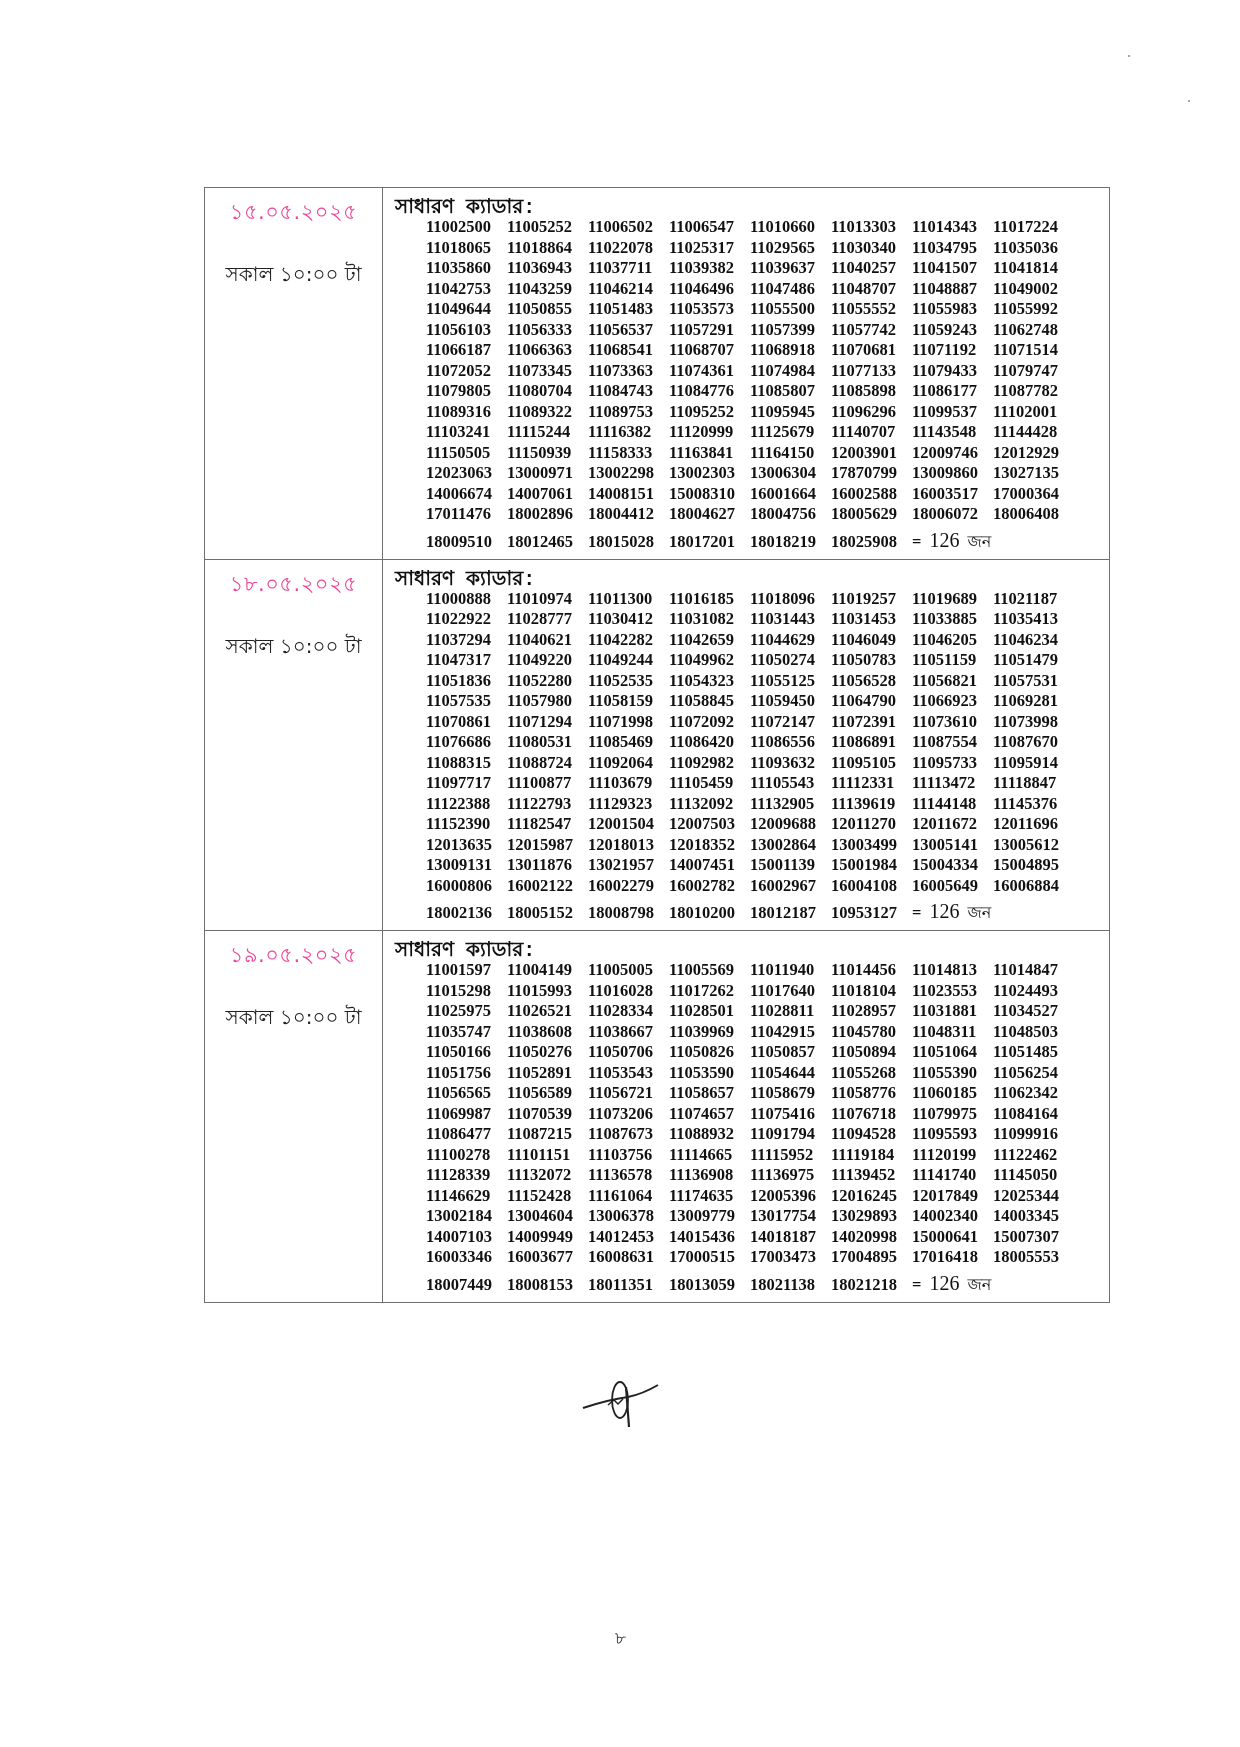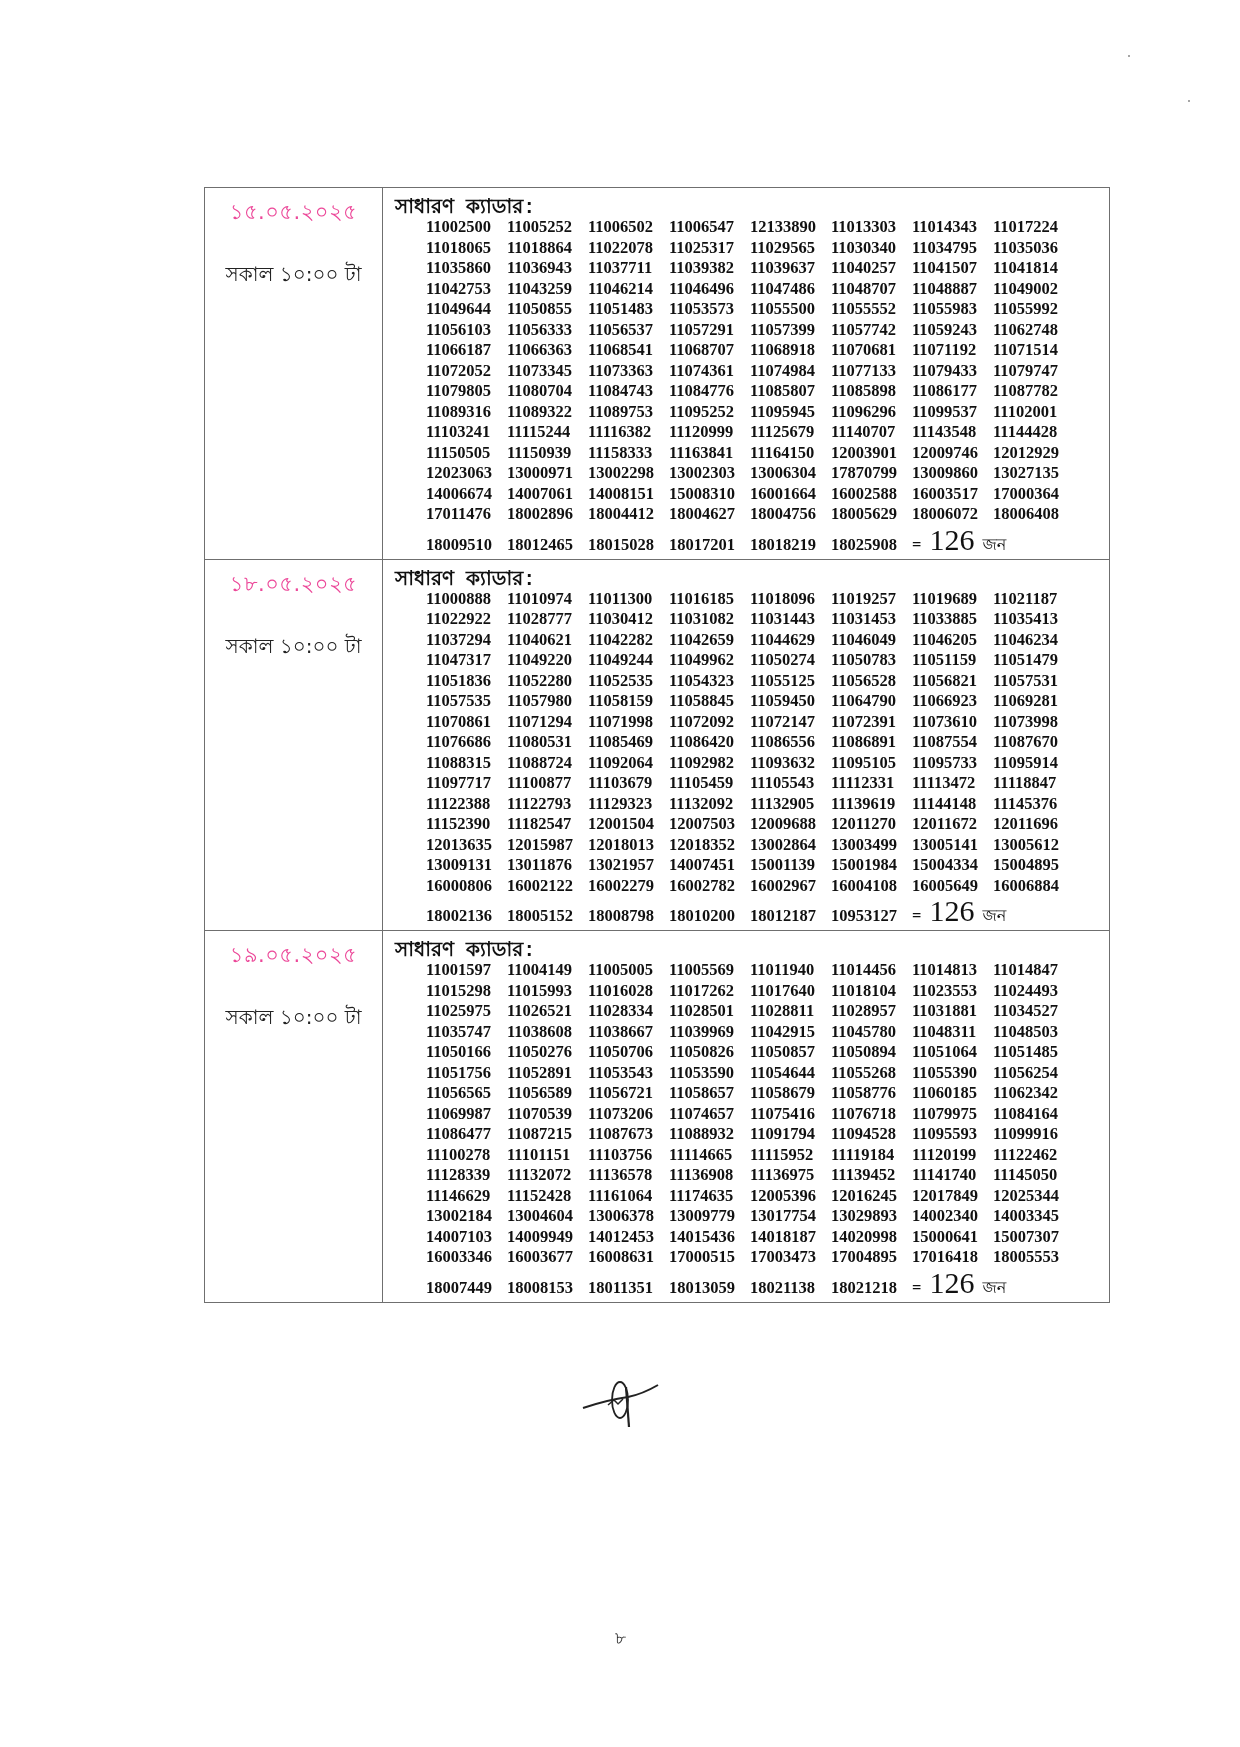--- a/index.html
+++ b/index.html
@@ -15,42 +15,42 @@
           letter-spacing: 0.5px; color: #ec4899; }
   .time { font-family: "DejaVu Sans", sans-serif; font-size: 20px; margin-top: 28px; color: #222; }
   .heading { font-family: Liberation Mono, monospace; font-weight: bold; font-size: 20px;
              margin: 3px 0 0 12px; height: 26px; }
   .nums { margin-left: 43px; padding-bottom: 6px; }
   .num-row { font-size: 16.5px; font-weight: bold; height: 20.5px; line-height: 20.5px;
              white-space: nowrap; }
   .num-row.last { height: 26px; line-height: 26px; margin-top: 2px; }
   .num { display: inline-block; width: 81px; }
   .eq { font-size: 16.5px; }
-  .total { font-size: 30px; font-weight: normal; margin-left: 8px; }
+  .total { font-size: 20px; font-weight: normal; margin-left: 8px; }
   .unit { font-family: "DejaVu Sans", sans-serif; font-size: 16px; font-weight: normal; margin-left: 8px; }
   .signature { position: absolute; left: 578px; top: 1375px; width: 90px; height: 60px; }
   .page-number { position: absolute; left: 615px; top: 1625px; font-family: "DejaVu Sans", sans-serif;
                  font-size: 17px; color: #333; }
   .speck { position: absolute; width: 2px; height: 2px; background: #888; border-radius: 1px; }
 </style>
 </head>
 <body>
 
 <div class="page">
   <table class="sched">
     <tbody id="sched-body">
         <tr>
           <td class="left-cell">
             <div class="date">১৫.০৫.২০২৫</div>
             <div class="time">সকাল ১০:০০ টা</div>
           </td>
           <td class="right-cell">
             <div class="heading">সাধারণ ক্যাডার:</div>
             <div class="nums">
-              <div class="num-row"><span class="num">11002500</span><span class="num">11005252</span><span class="num">11006502</span><span class="num">11006547</span><span class="num">12133890</span><span class="num">11013303</span><span class="num">11014343</span><span class="num">11017224</span></div>
+              <div class="num-row"><span class="num">11002500</span><span class="num">11005252</span><span class="num">11006502</span><span class="num">11006547</span><span class="num">11010660</span><span class="num">11013303</span><span class="num">11014343</span><span class="num">11017224</span></div>
               <div class="num-row"><span class="num">11018065</span><span class="num">11018864</span><span class="num">11022078</span><span class="num">11025317</span><span class="num">11029565</span><span class="num">11030340</span><span class="num">11034795</span><span class="num">11035036</span></div>
               <div class="num-row"><span class="num">11035860</span><span class="num">11036943</span><span class="num">11037711</span><span class="num">11039382</span><span class="num">11039637</span><span class="num">11040257</span><span class="num">11041507</span><span class="num">11041814</span></div>
               <div class="num-row"><span class="num">11042753</span><span class="num">11043259</span><span class="num">11046214</span><span class="num">11046496</span><span class="num">11047486</span><span class="num">11048707</span><span class="num">11048887</span><span class="num">11049002</span></div>
               <div class="num-row"><span class="num">11049644</span><span class="num">11050855</span><span class="num">11051483</span><span class="num">11053573</span><span class="num">11055500</span><span class="num">11055552</span><span class="num">11055983</span><span class="num">11055992</span></div>
               <div class="num-row"><span class="num">11056103</span><span class="num">11056333</span><span class="num">11056537</span><span class="num">11057291</span><span class="num">11057399</span><span class="num">11057742</span><span class="num">11059243</span><span class="num">11062748</span></div>
               <div class="num-row"><span class="num">11066187</span><span class="num">11066363</span><span class="num">11068541</span><span class="num">11068707</span><span class="num">11068918</span><span class="num">11070681</span><span class="num">11071192</span><span class="num">11071514</span></div>
               <div class="num-row"><span class="num">11072052</span><span class="num">11073345</span><span class="num">11073363</span><span class="num">11074361</span><span class="num">11074984</span><span class="num">11077133</span><span class="num">11079433</span><span class="num">11079747</span></div>
               <div class="num-row"><span class="num">11079805</span><span class="num">11080704</span><span class="num">11084743</span><span class="num">11084776</span><span class="num">11085807</span><span class="num">11085898</span><span class="num">11086177</span><span class="num">11087782</span></div>
               <div class="num-row"><span class="num">11089316</span><span class="num">11089322</span><span class="num">11089753</span><span class="num">11095252</span><span class="num">11095945</span><span class="num">11096296</span><span class="num">11099537</span><span class="num">11102001</span></div>
               <div class="num-row"><span class="num">11103241</span><span class="num">11115244</span><span class="num">11116382</span><span class="num">11120999</span><span class="num">11125679</span><span class="num">11140707</span><span class="num">11143548</span><span class="num">11144428</span></div>

